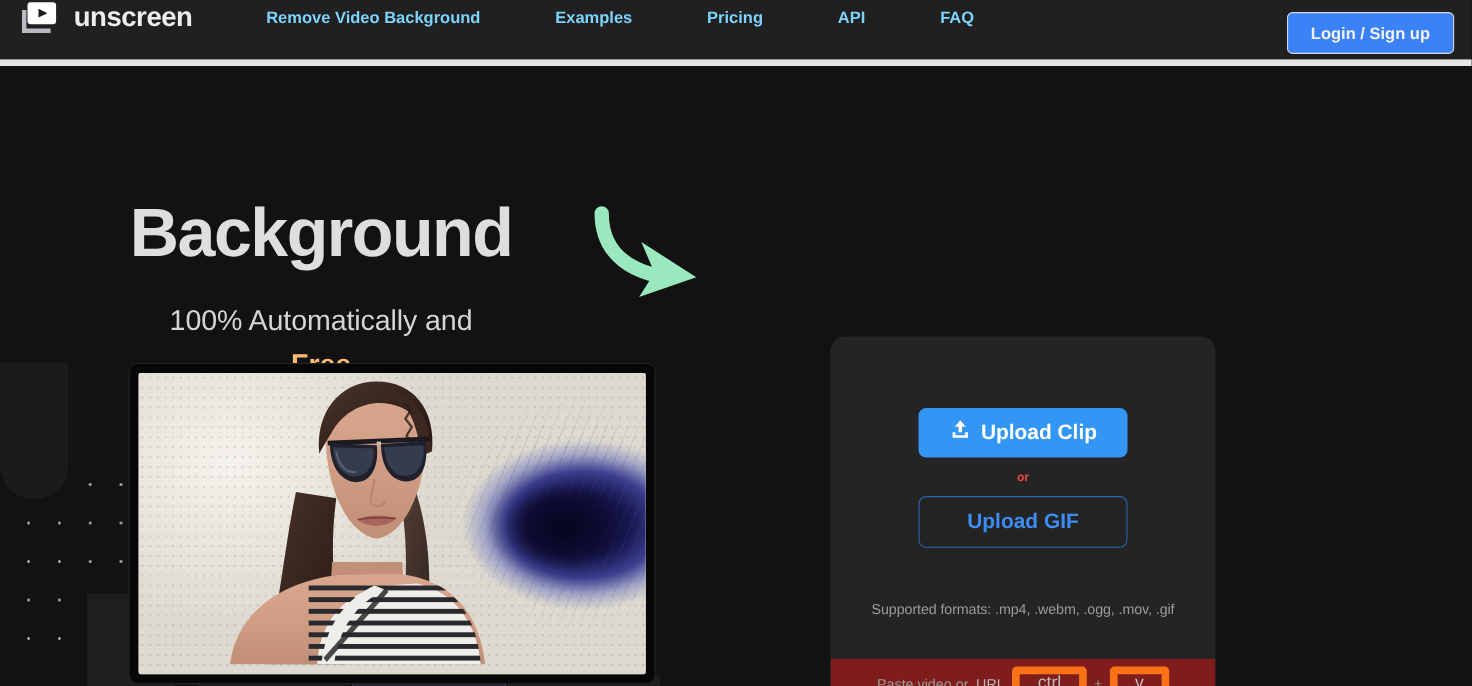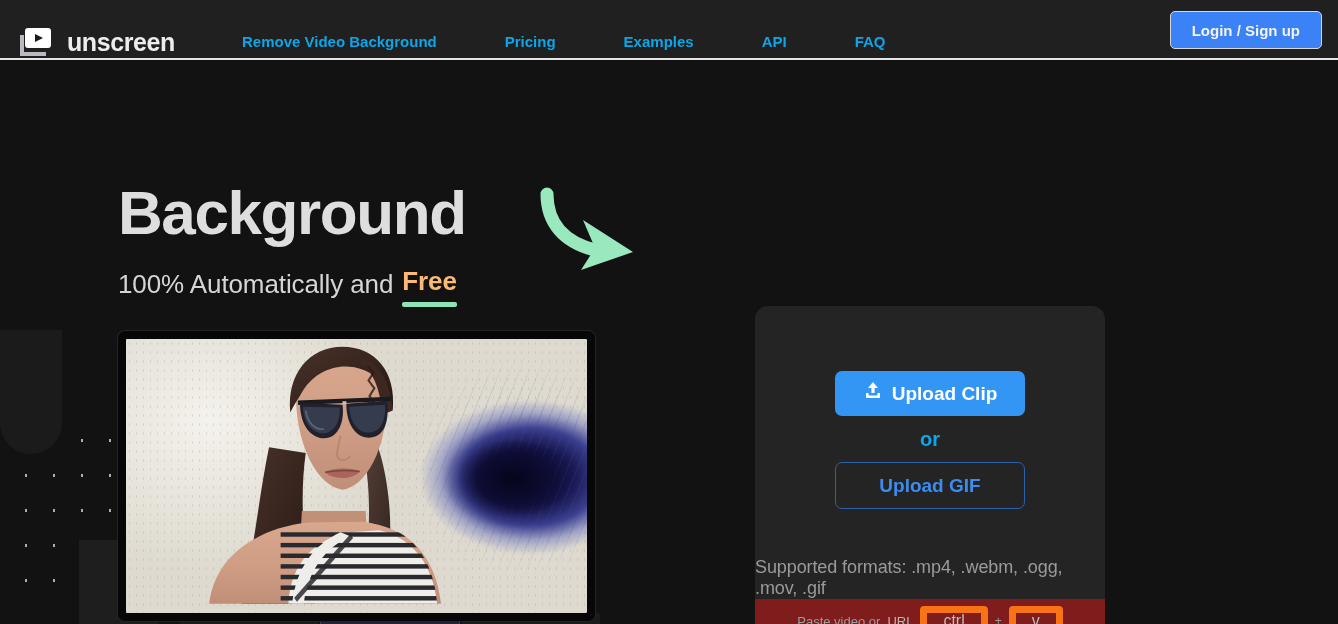--- a/index.html
+++ b/index.html
@@ -17,23 +17,23 @@
     position: relative;
   }
 
   
   .header {
     position: absolute;
     top: 0; left: 0;
     width: 1338px;
     height: 60px;
     background: #202020;
-    border-bottom: 2px solid #e5e5e5;
-    display: flex;
-    align-items: flex-end;
+    border-bottom: 6px solid #e5e5e5;
+    display: flex;
+    align-items: flex-start;
     z-index: 30;
   }
 
   .brand {
     display: flex;
     align-items: center;
     gap: 11px;
     margin-left: 16px;
     cursor: pointer;
   }
@@ -51,21 +51,21 @@
 
   .nav {
     display: flex;
     align-items: center;
     margin-left: 67px;
     gap: 0px;
   }
   .nav-item {
     font-size: 15px;
     font-weight: bold;
-    color: #0ea5e9;
+    color: #7dd3fc;
     padding: 8px 34px;
     cursor: pointer;
     white-space: nowrap;
   }
   .nav-item:first-child { padding-left: 0; }
 
   .login-btn {
     position: absolute;
     right: 16px;
     top: 11px;
@@ -118,27 +118,28 @@
   }
   .hero-title {
     font-size: 62px;
     line-height: 78px;
     font-weight: bold;
     color: #dedede;
     letter-spacing: -1.4px;
     max-width: 520px;
   }
   .hero-sub {
-    margin-top: 14px;
+    margin-top: 24px;
     font-size: 26px;
     color: #d5d5d5;
     letter-spacing: -0.1px;
     display: flex;
-    align-items: flex-end;
+    align-items: center;
     gap: 9px;
+    flex-direction: column;
   }
   .hero-free {
     font-weight: bold;
     color: #fdba74;
     position: relative;
     padding-bottom: 3px;
   }
   .hero-free::after {
     content: "";
     position: absolute;
@@ -268,38 +269,38 @@
     font-weight: bold;
     font-family: "Liberation Sans", sans-serif;
     display: flex;
     align-items: center;
     justify-content: center;
     gap: 9px;
     cursor: pointer;
   }
   .or-text {
     margin: 12px 0 11px;
-    font-size: 20px;
-    font-weight: bold;
-    color: #0ea5e9;
+    font-size: 11px;
+    font-weight: bold;
+    color: #ef4444;
   }
   .gif-btn {
     width: 190px; height: 47px;
     background: transparent;
     border: 1px solid #2a63ab;
     border-radius: 7px;
     color: #3b8df2;
     font-size: 19px;
     font-weight: bold;
     font-family: "Liberation Sans", sans-serif;
     cursor: pointer;
   }
   .formats {
     margin-top: 48px;
-    font-size: 18px;
+    font-size: 13px;
     color: #9a9a9a;
     letter-spacing: -0.1px;
   }
   .card-footer {
     width: 100%;
     height: 44px;
     background: #7f1d1d;
     display: flex;
     align-items: center;
     justify-content: center;
@@ -334,22 +335,22 @@
         <path d="M4 9 h4 v17 h22 v4 H4 Z" fill="#b8bcc2"></path>
         <rect x="9" y="2" width="26" height="20" rx="3" fill="#ffffff"></rect>
         <path d="M19 8 L27 12 L19 16 Z" fill="#1a1a1a"></path>
       </svg>
     </span>
     <span class="brand-name">unscreen</span>
   </div>
 
   <nav class="nav">
     <span class="nav-item">Remove Video Background</span>
+    <span class="nav-item">Examples</span>
     <span class="nav-item">Pricing</span>
-    <span class="nav-item">Examples</span>
     <span class="nav-item">API</span>
     <span class="nav-item">FAQ</span>
   </nav>
 
   <button class="login-btn">Login / Sign up</button>
 </header>
 
 <div class="deco-dots"></div>
 <div class="deco-semicircle"></div>
 <div class="deco-panel"></div>

